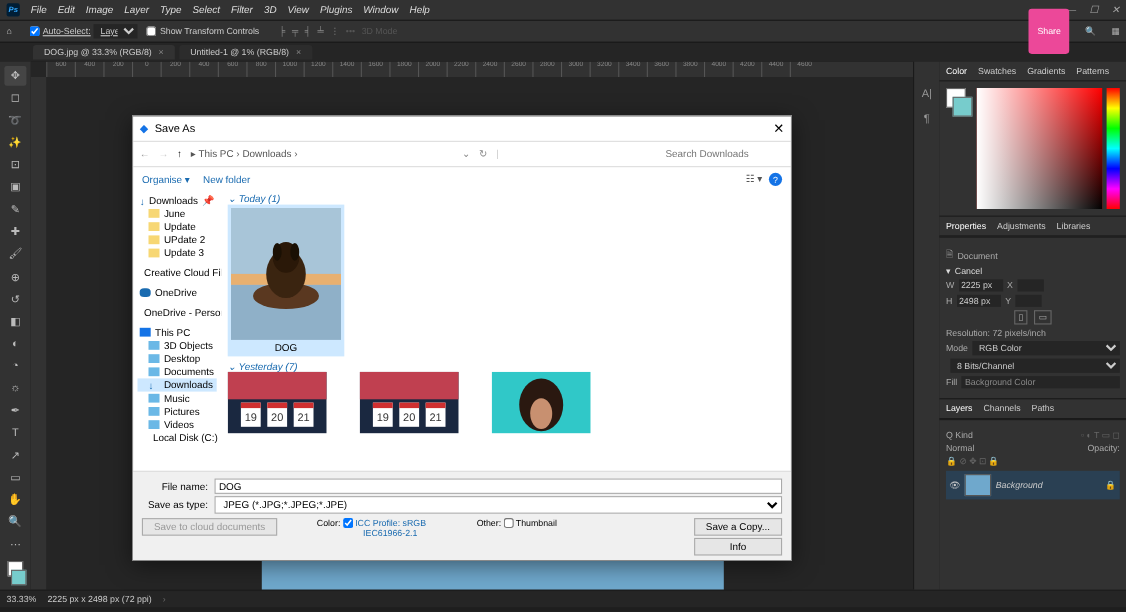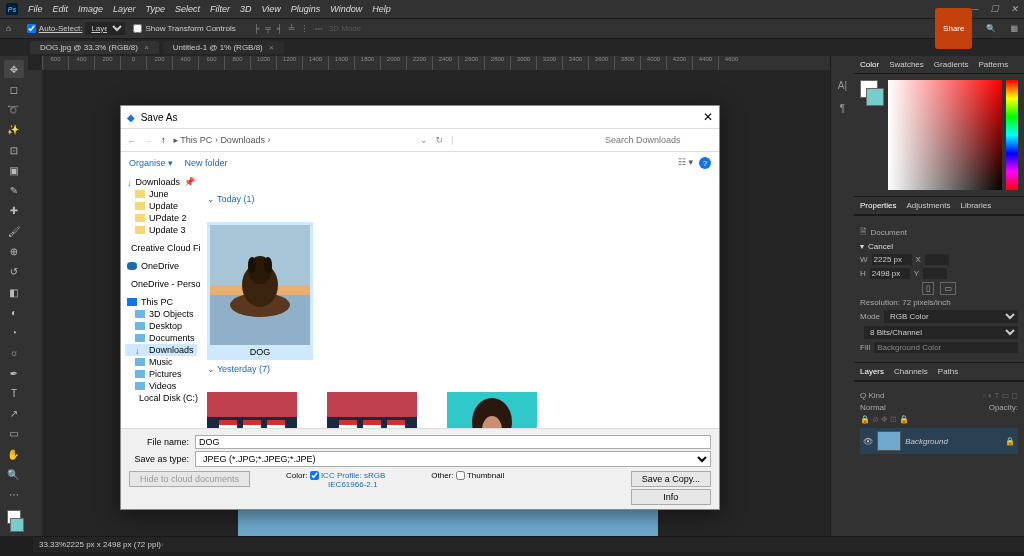--- a/index.html
+++ b/index.html
@@ -6,21 +6,21 @@
 body { background: #1e1e1e; width: 1024px; height: 556px; overflow: hidden; font-size: 10px; color: #ccc; position: relative; }
 
 
 .menubar { background: #323232; height: 18px; display: flex; align-items: center; padding: 0 6px; gap: 10px; font-size: 9px; color: #ddd; font-style: italic; }
 .menubar .ps-logo { width: 12px; height: 12px; background: #001e36; border-radius: 2px; display: flex; align-items: center; justify-content: center; color: #31a8ff; font-size: 7px; font-weight: bold; }
 .menubar span { cursor: default; }
 .window-controls { margin-left: auto; display: flex; gap: 12px; color: #aaa; }
 
 
 .optionsbar { background: #323232; height: 20px; border-top: 1px solid #1a1a1a; display: flex; align-items: center; padding: 0 6px; gap: 8px; font-size: 8px; }
-.share-btn { margin-left: auto; background: #c2410c; color: #fff; padding: 16px 8px; border-radius: 3px; font-size: 8px; }
+.share-btn { margin-left: auto; background: #ec4899; color: #fff; padding: 16px 8px; border-radius: 3px; font-size: 8px; }
 
 
 .doctabs { background: #252525; height: 18px; border-top: 1px solid #1a1a1a; display: flex; align-items: center; padding-left: 30px; gap: 4px; font-size: 8px; }
 .doctab { padding: 2px 10px; background: #2c2c2c; border-radius: 3px 3px 0 0; }
 .doctab.active { background: #323232; }
 
 
 .workspace { display: flex; height: 480px; }
 .toolbar { width: 28px; background: #323232; display: flex; flex-direction: column; align-items: center; padding: 4px 0; gap: 2px; }
 .toolbar .tool { width: 20px; height: 20px; display: flex; align-items: center; justify-content: center; color: #bbb; font-size: 10px; border-radius: 2px; }
@@ -45,21 +45,21 @@
 .prop-input { background: #252525; border: none; color: #ccc; width: 40px; padding: 1px 2px; font-size: 8px; }
 .prop-select { background: #252525; border: none; color: #ccc; flex: 1; padding: 1px 2px; font-size: 8px; }
 
 .layers-panel { flex: 1; padding: 6px; font-size: 8px; border-top: 1px solid #1a1a1a; }
 .layer-row { display: flex; align-items: center; gap: 4px; background: #2a4053; padding: 3px; margin-top: 4px; }
 .layer-thumb { width: 24px; height: 20px; background: #6fa8cc; border: 1px solid #555; }
 
 .collapsed-panels { width: 24px; background: #323232; border-left: 1px solid #1a1a1a; display: flex; flex-direction: column; align-items: center; padding: 24px 0; gap: 12px; color: #999; }
 
 
-.statusbar { background: #252525; height: 16px; display: flex; align-items: center; padding: 0 6px; font-size: 8px; border-top: 1px solid #1a1a1a; margin-left: 33px; }
+.statusbar { background: #252525; height: 16px; display: flex; align-items: center; padding: 0 6px; font-size: 8px; gap: 10px; border-top: 1px solid #1a1a1a; }
 
 
 .dialog { position: absolute; top: 105px; left: 120px; width: 600px; height: 405px; background: #fff; border: 1px solid #888; display: flex; flex-direction: column; color: #000; box-shadow: 0 4px 20px rgba(0,0,0,0.5); }
 .dialog-title { height: 22px; display: flex; align-items: center; padding: 0 6px; gap: 6px; font-size: 10px; }
 .dialog-title .close { margin-left: auto; font-size: 12px; cursor: default; }
 .dialog-nav { height: 24px; border-top: 1px solid #ddd; border-bottom: 1px solid #ddd; display: flex; align-items: center; padding: 0 6px; gap: 8px; font-size: 9px; }
 .dialog-nav .search { margin-left: auto; width: 110px; border: none; background: transparent; font-size: 9px; padding: 2px; color: #888; }
 .dialog-tools { height: 22px; display: flex; align-items: center; padding: 0 8px; gap: 12px; font-size: 9px; color: #1a6bb0; }
 .dialog-tools span { cursor: default; }
 .dialog-tools .right { margin-left: auto; display: flex; gap: 6px; color: #555; }
@@ -70,21 +70,21 @@
 .tree-item { display: flex; align-items: center; gap: 4px; padding: 1px 2px; white-space: nowrap; }
 .tree-item.sel { background: #cde8ff; }
 .tree-icon { width: 10px; height: 8px; display: inline-block; }
 .folder-i { background: #f7d774; }
 .drive-i { background: #b0b0b0; }
 .cloud-i { background: #1a6bb0; border-radius: 40%; }
 .pc-i { background: #1473e6; }
 .sub-i { background: #6bb8e6; }
 
 .content { flex: 1; padding: 2px 6px; overflow: hidden; position: relative; }
-.group-hdr { color: #1a6bb0; font-size: 9px; margin: 18px 0; }
+.group-hdr { color: #1a6bb0; font-size: 9px; margin: 0 0; font-style: italic; }
 .thumbs { display: flex; gap: 30px; }
 .thumb { display: flex; flex-direction: column; align-items: center; }
 .thumb.sel { background: #cde8ff; padding: 3px; }
 .thumb-label { font-size: 9px; margin-top: 2px; }
 
 .dialog-footer { border-top: 1px solid #ddd; padding: 4px 8px; font-size: 9px; background: #f0f0f0; }
 .ftr-row { display: flex; align-items: center; margin: 2px 0; }
 .ftr-label { width: 60px; text-align: right; margin-right: 6px; }
 .ftr-input { flex: 1; border: 1px solid #aaa; padding: 1px 3px; font-size: 9px; background: #fff; }
 .ftr-btns { display: flex; gap: 6px; align-items: flex-start; margin-top: 4px; }
@@ -476,21 +476,21 @@
   <div class="dialog-footer">
     <div class="ftr-row">
       <span class="ftr-label">File name:</span>
       <input class="ftr-input" value="DOG" style="">
     </div>
     <div class="ftr-row">
       <span class="ftr-label">Save as type:</span>
       <select class="ftr-input"><option>JPEG (*.JPG;*.JPEG;*.JPE)</option></select>
     </div>
     <div class="ftr-btns">
-      <div class="btn disabled">Hide to cloud documents</div>
+      <div class="btn disabled">Save to cloud documents</div>
       <div class="color-opts">
         <span>Color:</span>
         <input type="checkbox" checked="" style="width: 9px; height: 9px; vertical-align: middle;">
         <span class="link">ICC Profile: sRGB</span><br>
         <span class="link" style="margin-left:42px">IEC61966-2.1</span>
       </div>
       <div style="margin-left:40px;font-size:8px">
         <span>Other:</span>
         <input type="checkbox" style="width: 9px; height: 9px; vertical-align: middle;">
         <span>Thumbnail</span>

